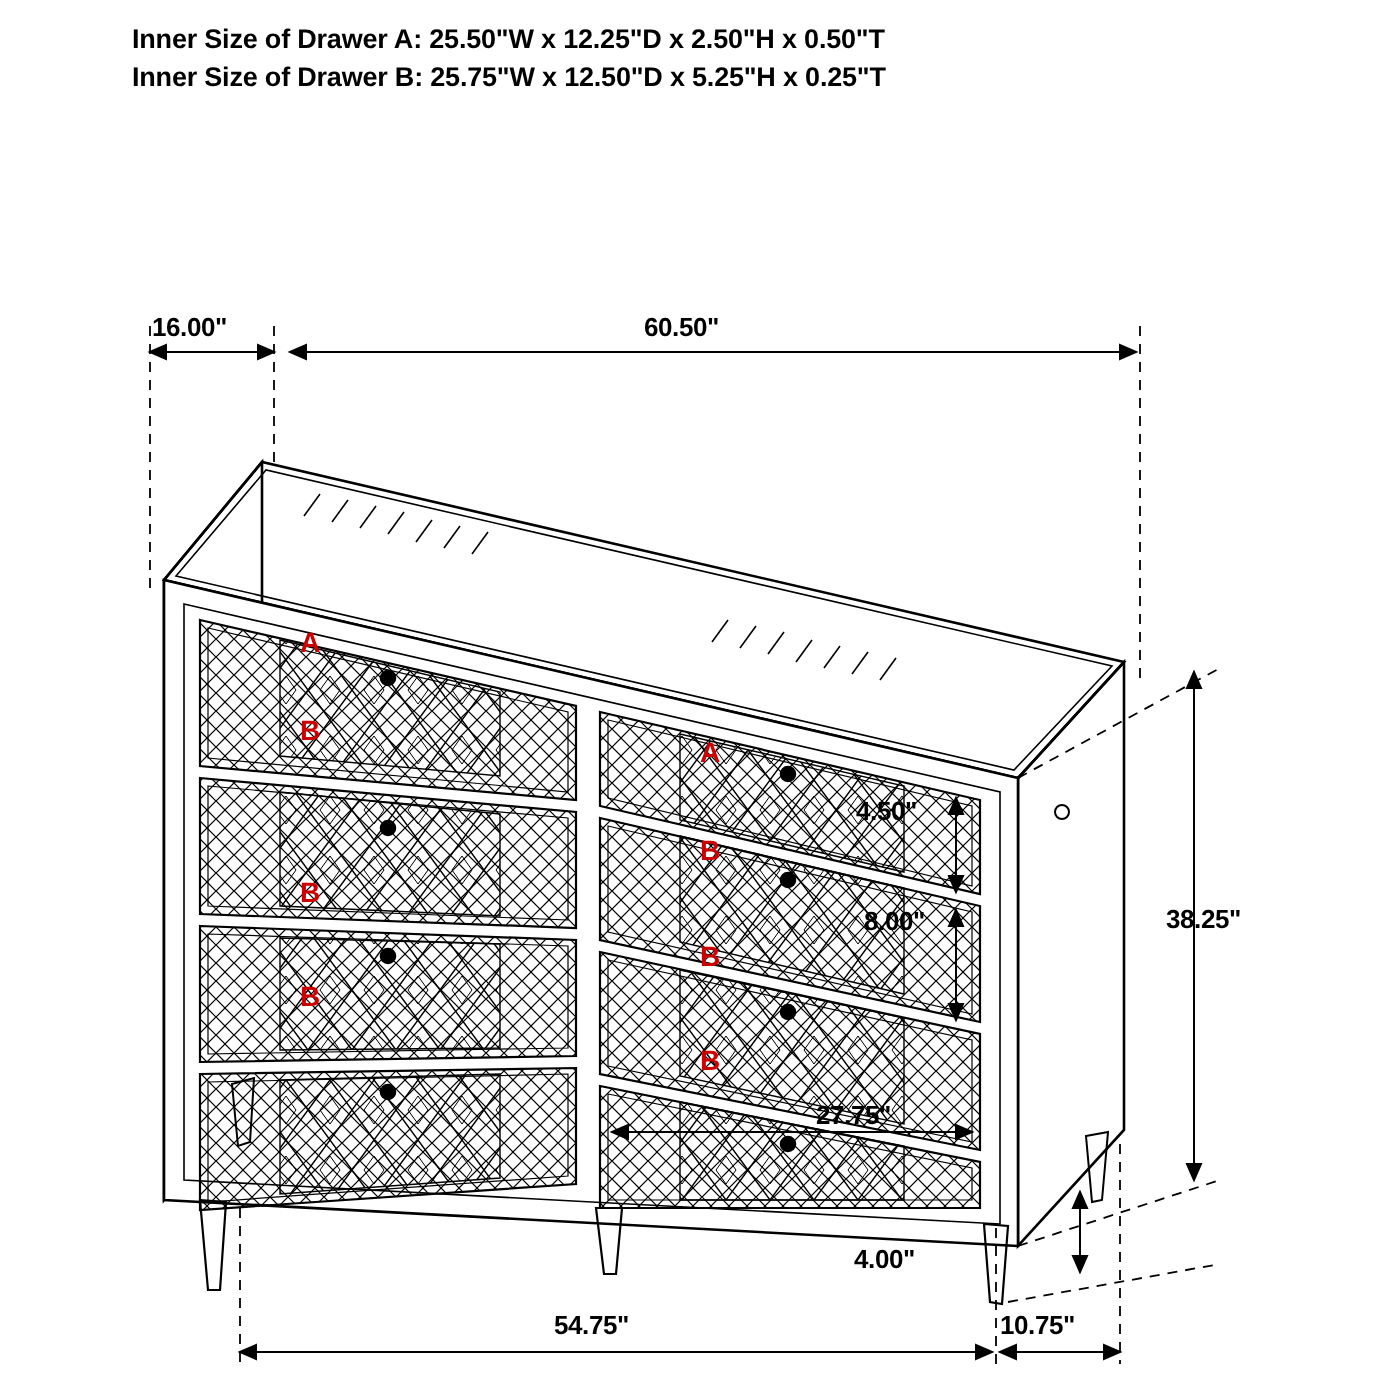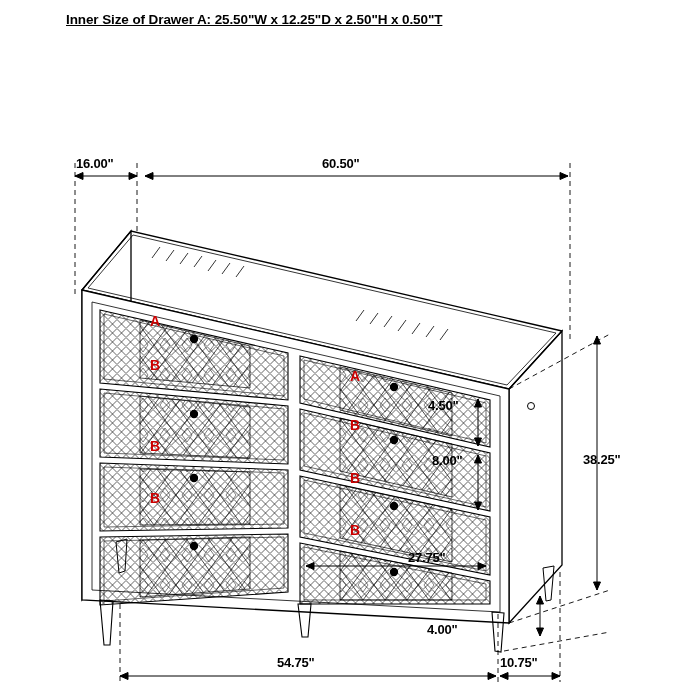--- a/index.html
+++ b/index.html
@@ -18,21 +18,20 @@
   #root {
     position: relative;
     width: 700px;
     height: 700px;
   }
   .spec-header {
     position: absolute;
     left: 66px;
     top: 10px;
     width: 600px;
-    text-decoration: underline;
   }
   .spec-line {
     font-size: 13.5px;
     font-weight: bold;
     line-height: 19px;
     letter-spacing: -0.1px;
     white-space: nowrap;
   }
   svg.diagram {
     position: absolute;
@@ -55,20 +54,21 @@
     color: #cc0000;
   }
 </style>
 </head>
 <body>
 
 <div id="root">
 
   <div class="spec-header">
     <div class="spec-line">Inner Size of Drawer A: 25.50"W x 12.25"D x 2.50"H x 0.50"T</div>
+    <div class="spec-line">Inner Size of Drawer B: 25.75"W x 12.50"D x 5.25"H x 0.25"T</div>
   </div>
 
   <svg class="diagram" viewBox="0 0 700 700">
     <defs>
       <pattern id="mesh" width="9" height="9" patternUnits="userSpaceOnUse" patternTransform="rotate(0)">
         <path d="M0 4.5 L4.5 0 L9 4.5 L4.5 9 Z" fill="none" stroke="#000" stroke-width="0.6"></path>
       </pattern>
       <pattern id="diamondglass" width="22" height="30" patternUnits="userSpaceOnUse">
         <path d="M11 0 L22 15 L11 30 L0 15 Z" fill="none" stroke="#000" stroke-width="0.7"></path>
         <path d="M11 8 L16 15 L11 22 L6 15 Z" fill="none" stroke="#000" stroke-width="0.5"></path>

